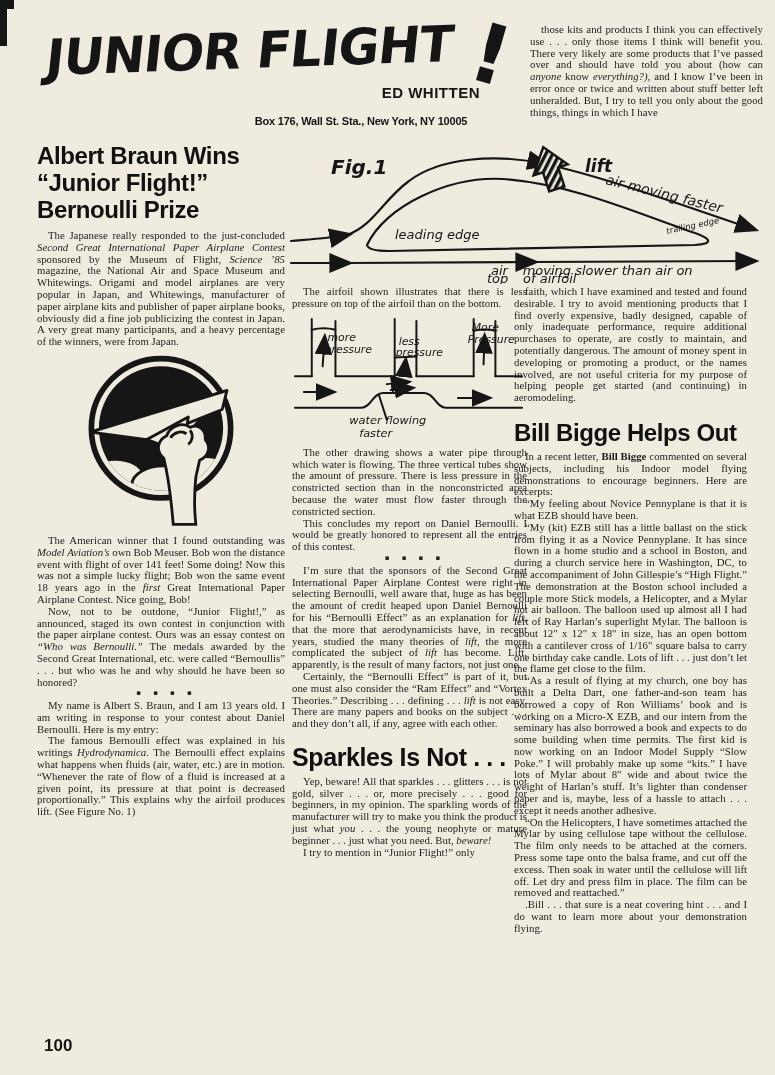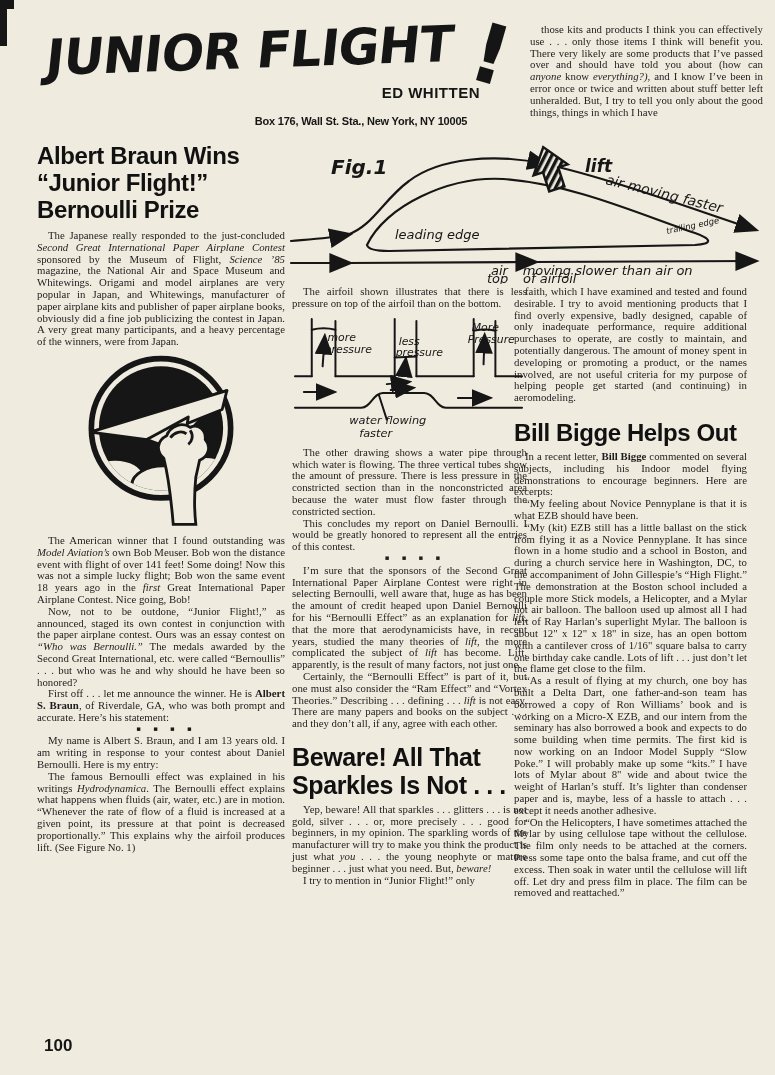--- a/index.html
+++ b/index.html
@@ -149,21 +149,20 @@
         <g stroke="#161616" stroke-width="3">
           <path d="M 88,112 C 79,104 81,93 91,88 C 95,77 108,73 116,79 C 125,75 133,82 132,92 C 139,100 135,110 126,114 L 122,132 C 120,152 120,164 122,182 L 98,182 C 96,158 94,136 88,112 Z" fill="#f0ebdf"></path>
           <path d="M 95,90 C 99,84 107,82 112,86" fill="none"></path>
           <path d="M 116,82 C 120,88 118,94 114,97" fill="none"></path>
         </g>
       </svg>
     </div>
 
     <p class="body">The American winner that I found outstanding was <i>Model Aviation’s</i> own Bob Meuser. Bob won the distance event with flight of over 141 feet! Some doing! Now this was not a simple lucky flight; Bob won the same event 18 years ago in the <i>first</i> Great International Paper Airplane Contest. Nice going, Bob!</p>
     <p class="body">Now, not to be outdone, “Junior Flight!,” as announced, staged its own contest in conjunction with the paper airplane contest. Ours was an essay contest on <i>“Who was Bernoulli.”</i> The medals awarded by the Second Great International, etc. were called “Bernoullis” . . . but who was he and why should he have been so honored?</p>
-    <p class="body">First off . . . let me announce the winner. He is <b>Albert S. Braun</b>, of Riverdale, GA, who was both prompt and accurate. Here’s his statement:</p>
     <p class="body sep">▪ ▪ ▪ ▪</p>
     <p class="body">My name is Albert S. Braun, and I am 13 years old. I am writing in response to your contest about Daniel Bernoulli. Here is my entry:</p>
     <p class="body">The famous Bernoulli effect was explained in his writings <i>Hydrodynamica</i>. The Bernoulli effect explains what happens when fluids (air, water, etc.) are in motion. “Whenever the rate of flow of a fluid is increased at a given point, its pressure at that point is decreased proportionally.” This explains why the airfoil produces lift. (See Figure No. 1)</p>
   </div>
 
   <div class="col col2">
     <p class="body">The airfoil shown illustrates that there is less pressure on top of the airfoil than on the bottom.</p>
 
     <div class="fig2-wrap">
       <svg viewBox="0 0 238 128" width="235">
@@ -194,34 +193,34 @@
       </svg>
     </div>
 
     <p class="body">The other drawing shows a water pipe through which water is flowing. The three vertical tubes show the amount of pressure. There is less pressure in the constricted section than in the nonconstricted area because the water must flow faster through the constricted section.</p>
     <p class="body">This concludes my report on Daniel Bernoulli. I would be greatly honored to represent all the entries of this contest.</p>
     <p class="body sep">▪ ▪ ▪ ▪</p>
     <p class="body">I’m sure that the sponsors of the Second Great International Paper Airplane Contest were right in selecting Bernoulli, well aware that, huge as has been the amount of credit heaped upon Daniel Bernoulli for his “Bernoulli Effect” as an explanation for <i>lift</i>, that the more that aerodynamicists have, in recent years, studied the many theories of <i>lift</i>, the more complicated the subject of <i>lift</i> has become. Lift, apparently, is the result of many factors, not just one.</p>
     <p class="body">Certainly, the “Bernoulli Effect” is part of it, but one must also consider the “Ram Effect” and “Vortex Theories.” Describing . . . defining . . . <i>lift</i> is not easy. There are many papers and books on the subject . . . and they don’t all, if any, agree with each other.</p>
 
     <div class="h-beware">
-      <div>Beware! All That</div>
       <div>Sparkles Is Not . . .</div>
     </div>
     <p class="body">Yep, beware! All that sparkles . . . glitters . . . is not gold, silver . . . or, more precisely . . . good for beginners, in my opinion. The sparkling words of the manufacturer will try to make you think the product is just what <i>you</i> . . . the young neophyte or mature beginner . . . just what you need. But, <i>beware!</i></p>
     <p class="body">I try to mention in “Junior Flight!” only</p>
   </div>
 
   <div class="col col3b">
     <p class="body">faith, which I have examined and tested and found desirable. I try to avoid mentioning products that I find overly expensive, badly designed, capable of only inadequate performance, require additional purchases to operate, are costly to maintain, and potentially dangerous. The amount of money spent in developing or promoting a product, or the names involved, are not useful criteria for my purpose of helping people get started (and continuing) in aeromodeling.</p>
     <div class="h-bigge">Bill Bigge Helps Out</div>
     <p class="body">In a recent letter, <b>Bill Bigge</b> commented on several subjects, including his Indoor model flying demonstrations to encourage beginners. Here are excerpts:</p>
     <p class="body">“My feeling about Novice Pennyplane is that it is what EZB should have been.</p>
     <p class="body">“My (kit) EZB still has a little ballast on the stick from flying it as a Novice Pennyplane. It has since flown in a home studio and a school in Boston, and during a church service here in Washington, DC, to the accompaniment of John Gillespie’s “High Flight.” The demonstration at the Boston school included a couple more Stick models, a Helicopter, and a Mylar hot air balloon. The balloon used up almost all I had left of Ray Harlan’s superlight Mylar. The balloon is about 12" x 12" x 18" in size, has an open bottom with a cantilever cross of 1/16" square balsa to carry one birthday cake candle. Lots of lift . . . just don’t let the flame get close to the film.</p>
     <p class="body">“As a result of flying at my church, one boy has built a Delta Dart, one father-and-son team has borrowed a copy of Ron Williams’ book and is working on a Micro-X EZB, and our intern from the seminary has also borrowed a book and expects to do some building when time permits. The first kid is now working on an Indoor Model Supply “Slow Poke.” I will probably make up some “kits.” I have lots of Mylar about 8" wide and about twice the weight of Harlan’s stuff. It’s lighter than condenser paper and is, maybe, less of a hassle to attach . . . except it needs another adhesive.</p>
     <p class="body">“On the Helicopters, I have sometimes attached the Mylar by using cellulose tape without the cellulose. The film only needs to be attached at the corners. Press some tape onto the balsa frame, and cut off the excess. Then soak in water until the cellulose will lift off. Let dry and press film in place. The film can be removed and reattached.”</p>
+    <p class="body">.Bill . . . that sure is a neat covering hint . . . and I do want to learn more about your demonstration flying.</p>
   </div>
 
   <div class="footer">
     <span class="pgnum">100</span>
     <span class="mag">Model Aviation</span>
   </div>
 </div>
 
 </body></html>

